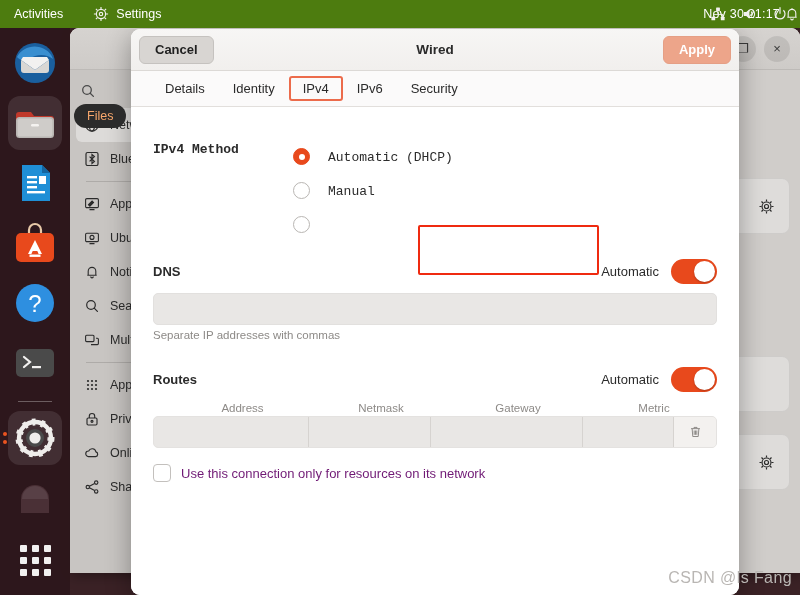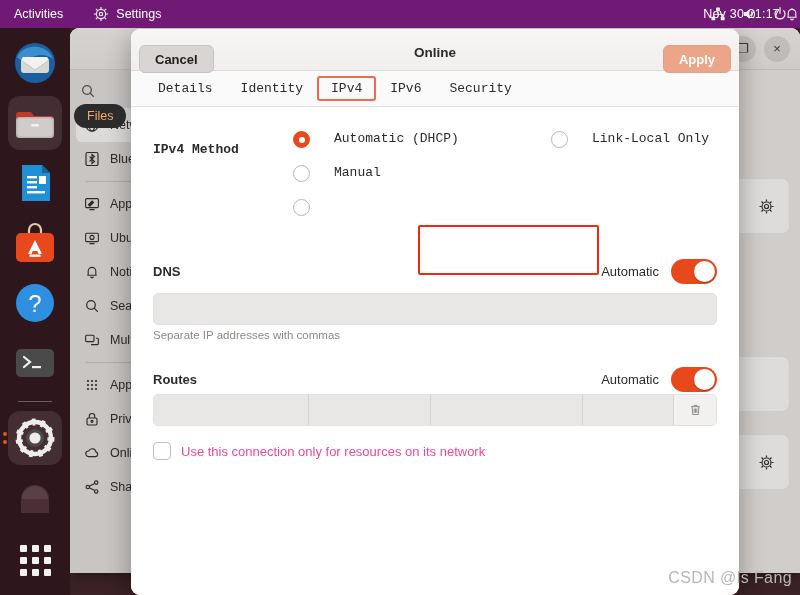--- a/index.html
+++ b/index.html
@@ -13,21 +13,21 @@
     position: relative;
     width: 800px; height: 595px;
     background: #3b2226;
     overflow: hidden;
   }
 
   
   #topbar {
     position: absolute; top: 0; left: 0;
     width: 800px; height: 28px;
-    background: #701a75;
+    background: #4d7c0f;
     display: flex; align-items: center;
     color: #f2f1f0;
     font-size: 12.5px;
     z-index: 60;
   }
   .tb-activities { margin-left: 14px; color: #ffffff; font-size: 12.5px; }
   .tb-appmenu { margin-left: 30px; display: flex; align-items: center; gap: 7px; }
   .tb-appname { color: #ffffff; font-size: 12.5px; }
   .tb-clock {
     position: absolute; left: 0; right: 0;
@@ -159,21 +159,21 @@
     border-radius: 9px 9px 9px 9px;
     z-index: 30;
     box-shadow: 0 6px 26px rgba(0,0,0,0.33);
     overflow: hidden;
     display: flex; flex-direction: column;
   }
   #dlg-header {
     height: 42px; flex: none;
     background: linear-gradient(#f7f6f5, #f1efed);
     border-bottom: 1px solid #dcd9d6;
-    display: flex; align-items: flex-start; justify-content: space-between;
+    display: flex; align-items: center; justify-content: space-between;
     padding: 16px 8px;
     position: relative;
   }
   #dlg-title {
     position: absolute; left: 0; right: 0; text-align: center;
     font-size: 13.5px; font-weight: bold; color: #2b2b2b;
     pointer-events: none;
   }
   .hdr-btn {
     height: 28px; padding: 0 15px;
@@ -189,23 +189,22 @@
   #btn-apply {
     background: #eda58a; color: #ffffff;
     border: 1px solid #e59f85; font-weight: bold;
   }
 
   #dlg-tabs {
     height: 36px; flex: none;
     background: #fbfafa;
     border-bottom: 1px solid #e2dfdc;
     display: flex; align-items: center;
-    padding-left: 13px;
+    padding-left: 20px;
     gap: 0px;
-    font-family: Liberation Mono, monospace;
   }
   .tab {
     font-size: 13px; color: #2b2b2b;
     padding: 4px 14px;
     border-radius: 3px;
   }
   .tab.boxed {
     border: 2px solid #ec6b4b;
     padding: 3px 12px;
   }
@@ -222,21 +221,21 @@
   #method-block { display: flex; margin-top: 6px; position: relative; font-family: Liberation Mono, monospace; }
   #method-label {
     width: 140px; flex: none;
     font-size: 13px; font-weight: bold; color: #2b2b2b;
     padding-top: 11px;
   }
   .radio-cols { display: flex; flex: 1; }
   .radio-col { display: flex; flex-direction: column; }
   .radio-col.col1 { width: 258px; }
   .radio-row {
-    display: flex; align-items: flex-start; gap: 24px;
+    display: flex; align-items: flex-end; gap: 18px;
     height: 34px;
   }
   .radio {
     width: 17px; height: 17px; border-radius: 50%;
     border: 1.6px solid #b9b6b3; background: #fff;
     flex: none; position: relative;
   }
   .radio.on {
     background: #e8491c; border-color: #e8491c;
   }
@@ -319,21 +318,21 @@
   .trash { width: 15px; height: 16px; display: block; }
 
   #chk-row {
     display: flex; align-items: center; gap: 10px;
     margin-top: 16px;
   }
   .chkbox {
     width: 18px; height: 18px; border-radius: 4px;
     border: 1.6px solid #c3c0bd; background: #fff; flex: none;
   }
-  .chk-txt { font-size: 13px; color: #ec4899; }
+  .chk-txt { font-size: 13px; color: #701a75; }
 
   
   #watermark {
     position: absolute; right: 8px; bottom: 8px;
     font-size: 16px; color: #b9b6b3;
     z-index: 70;
     letter-spacing: .4px;
   }
 </style>
 </head>
@@ -618,21 +617,21 @@
       </div>
     </div>
   </div>
 
   <div id="tooltip">Files</div>
 
   <div id="dialog">
 
     <div id="dlg-header">
       <div class="hdr-btn" id="btn-cancel">Cancel</div>
-      <div id="dlg-title">Online</div>
+      <div id="dlg-title">Wired</div>
       <div class="hdr-btn" id="btn-apply">Apply</div>
     </div>
 
     <div id="dlg-tabs">
       <div class="tab">Details</div>
       <div class="tab">Identity</div>
       <div class="tab boxed">IPv4</div>
       <div class="tab">IPv6</div>
       <div class="tab">Security</div>
     </div>
@@ -651,24 +650,20 @@
             </div>
             <div class="radio-row">
               <span class="radio"></span>
               <span class="radio-txt">Manual</span>
             </div>
             <div class="radio-row">
               <span class="radio"></span>
             </div>
           </div>
           <div class="radio-col col2">
-            <div class="radio-row">
-              <span class="radio"></span>
-              <span class="radio-txt">Link-Local Only</span>
-            </div>
           </div>
         </div>
       </div>
 
       <div class="sec-head">
         <div class="sec-title">DNS</div>
         <div class="sec-right">
           <span class="sec-auto">Automatic</span>
           <span class="toggle">
               <span class="knob"></span>
@@ -681,20 +676,26 @@
       <div class="sec-head">
         <div class="sec-title">Routes</div>
         <div class="sec-right">
           <span class="sec-auto">Automatic</span>
           <span class="toggle">
               <span class="knob"></span>
             </span>
         </div>
       </div>
 
+      <div id="routes-head">
+        <div class="rt-addr">Address</div>
+        <div class="rt-mask">Netmask</div>
+        <div class="rt-gw">Gateway</div>
+        <div class="rt-met">Metric</div>
+      </div>
 
       <div id="routes-row">
         <div class="cell c1"></div>
         <div class="cell c2"></div>
         <div class="cell c3"></div>
         <div class="cell c4"></div>
         <div class="cdel">
           <svg class="trash" viewBox="0 0 16 16" fill="none" stroke="#8d8a87" stroke-width="1.05">
             <path d="M3.3 4.4h9.4M6.4 4.4V3.1h3.2v1.3"></path>
             <path d="M4.4 4.4l.7 8.4h5.8l.7-8.4"></path>

